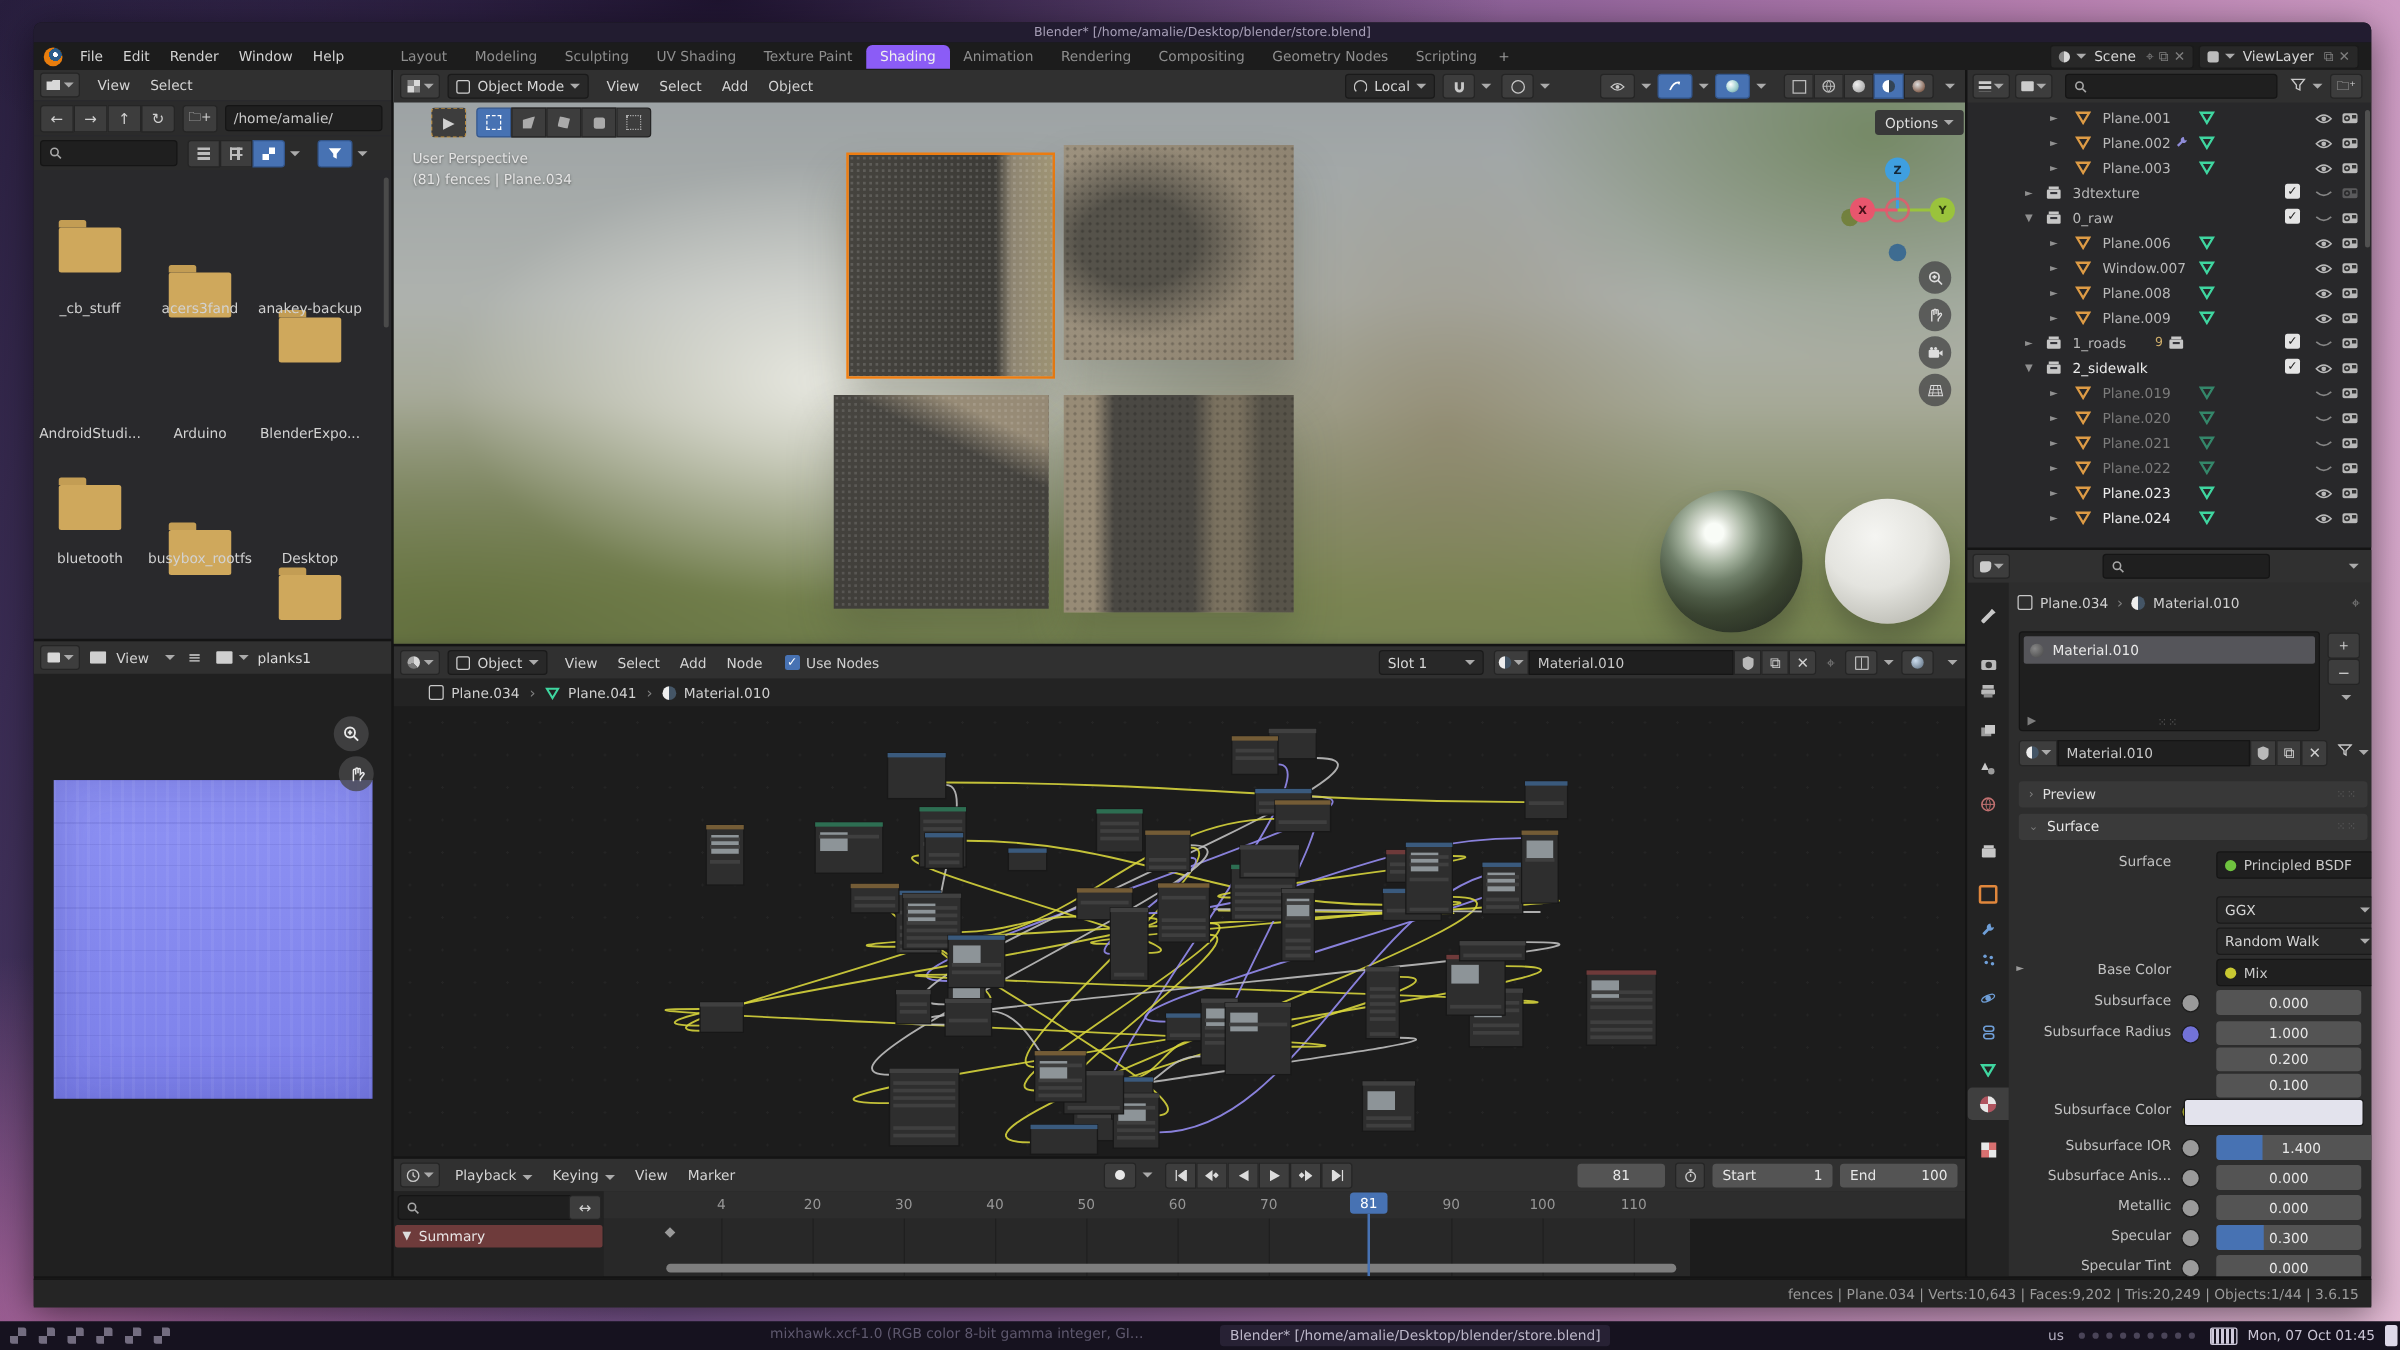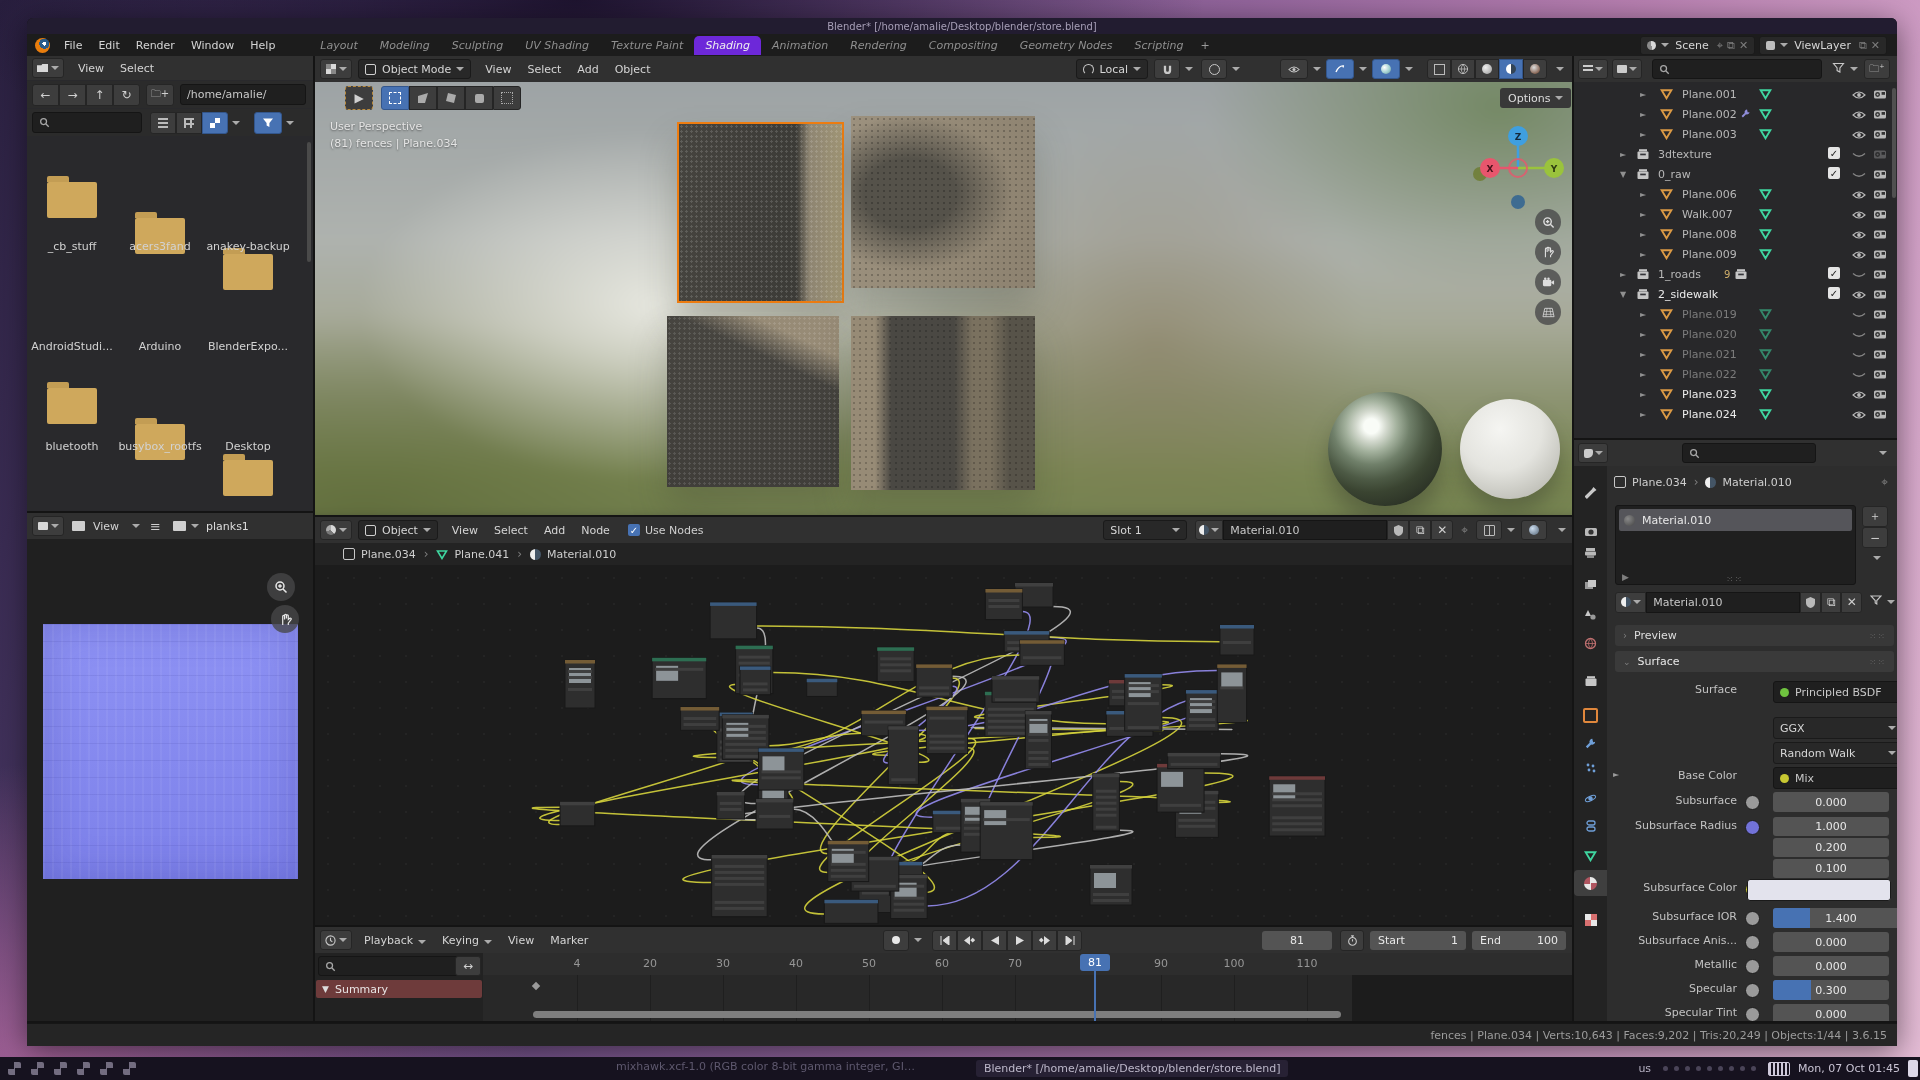--- a/index.html
+++ b/index.html
@@ -7,22 +7,22 @@
     font-family:"DejaVu Sans",sans-serif;font-size:12px;color:#cfcfcf;
     background:
       radial-gradient(ellipse 700px 420px at 2% 98%, rgba(232,130,190,.55), transparent 70%),
       radial-gradient(ellipse 900px 300px at 30% 0%, rgba(15,8,30,.8), transparent 70%),
       linear-gradient(108deg,#2a2040 0%,#4a3866 16%,#6d4e86 34%,#93659c 55%,#b77fb0 72%,#d3a2c8 88%,#e5bdd6 100%);}
   .A{position:absolute;}
   .win{background:#141414;border-radius:6px 6px 0 0;box-shadow:0 6px 30px rgba(0,0,0,.5);}
   .area{background:#2b2b2b;overflow:hidden;}
   .hd{background:#303030;}
   .menu{color:#d4d4d4;padding:2px 8px;border-radius:3px;cursor:default;}
-  .tab{color:#8f8f8f;padding:3px 11px;border-radius:5px 5px 0 0;font-style:italic;}
-  .tab.on{background:#6d28d9;color:#efefef;}
+  .tab{color:#8f8f8f;padding:3px 11px;border-radius:5px 5px 0 0;}
+  .tab.on{background:#8b5cf6;color:#efefef;}
   .btn{background:#3d3d3d;border:1px solid #252525;border-radius:3px;color:#d0d0d0;
        display:inline-flex;align-items:center;justify-content:center;}
   .fld{background:#1f1f1f;border:1px solid #151515;border-radius:3px;color:#c8c8c8;
        display:flex;align-items:center;padding:0 6px;}
   .dd{background:#282828;border:1px solid #1a1a1a;border-radius:3px;color:#d6d6d6;
       display:flex;align-items:center;padding:0 6px;}
   .num{background:#545454;border-radius:3px;color:#e8e8e8;display:flex;align-items:center;
       justify-content:center;position:relative;overflow:hidden;}
   .blue{background:#4772b3;border-color:#33568c;color:#fff;}
   .chv{display:inline-block;width:0;height:0;border-left:4px solid transparent;border-right:4px solid transparent;border-top:4px solid #ababab;margin-left:5px;}
@@ -1051,21 +1051,21 @@
                 <circle cx="4.6" cy="6.5" r="2.4" fill="#333"></circle>
                 <circle cx="4.6" cy="6.5" r="1" fill="#b9b9b9"></circle>
                 <rect x="8.6" y="4" width="3.4" height="2.8" fill="#333"></rect>
               </svg></span>
           </div>
           <div class="orow" style="top: 120px;">
             <span style="position: absolute; left: 66px; font-size: 8px; color: rgb(144, 144, 144);">►</span>
             <span style="position: absolute; left: 86px; top: 4px;"><svg width="13" height="12" viewBox="0 0 12 11">
                 <path d="M1.5 2h9L6 9.5Z" fill="none" stroke="#dd9b45" stroke-width="1.7"></path>
               </svg></span>
-            <span class="f11" style="position: absolute; left: 108px; color: rgb(184, 184, 184);">Walk.007</span>
+            <span class="f11" style="position: absolute; left: 108px; color: rgb(184, 184, 184);">Window.007</span>
             <span style="position: absolute; left: 185px; top: 4px; opacity: 1;"><svg width="13" height="12" viewBox="0 0 12 11">
                 <path d="M1.5 2h9L6 9.5Z" fill="none" stroke="#3fd6a0" stroke-width="1.7"></path>
               </svg></span>
             <span style="position: absolute; left: 278px; top: 5px;"><svg width="14" height="10" viewBox="0 0 14 10">
                 <path d="M1 5Q7 -1 13 5Q7 11 1 5Z" fill="none" stroke="#b9b9b9" stroke-width="1.1"></path>
                 <circle cx="7" cy="5" r="1.9" fill="#b9b9b9"></circle>
               </svg></span>
             <span style="position: absolute; left: 299px; top: 4px; opacity: 1;"><svg width="14" height="11" viewBox="0 0 14 11">
                 <rect x="1" y="2.5" width="12" height="8" rx="1.5" fill="#b9b9b9"></rect>
                 <circle cx="4.6" cy="6.5" r="2.4" fill="#333"></circle>

